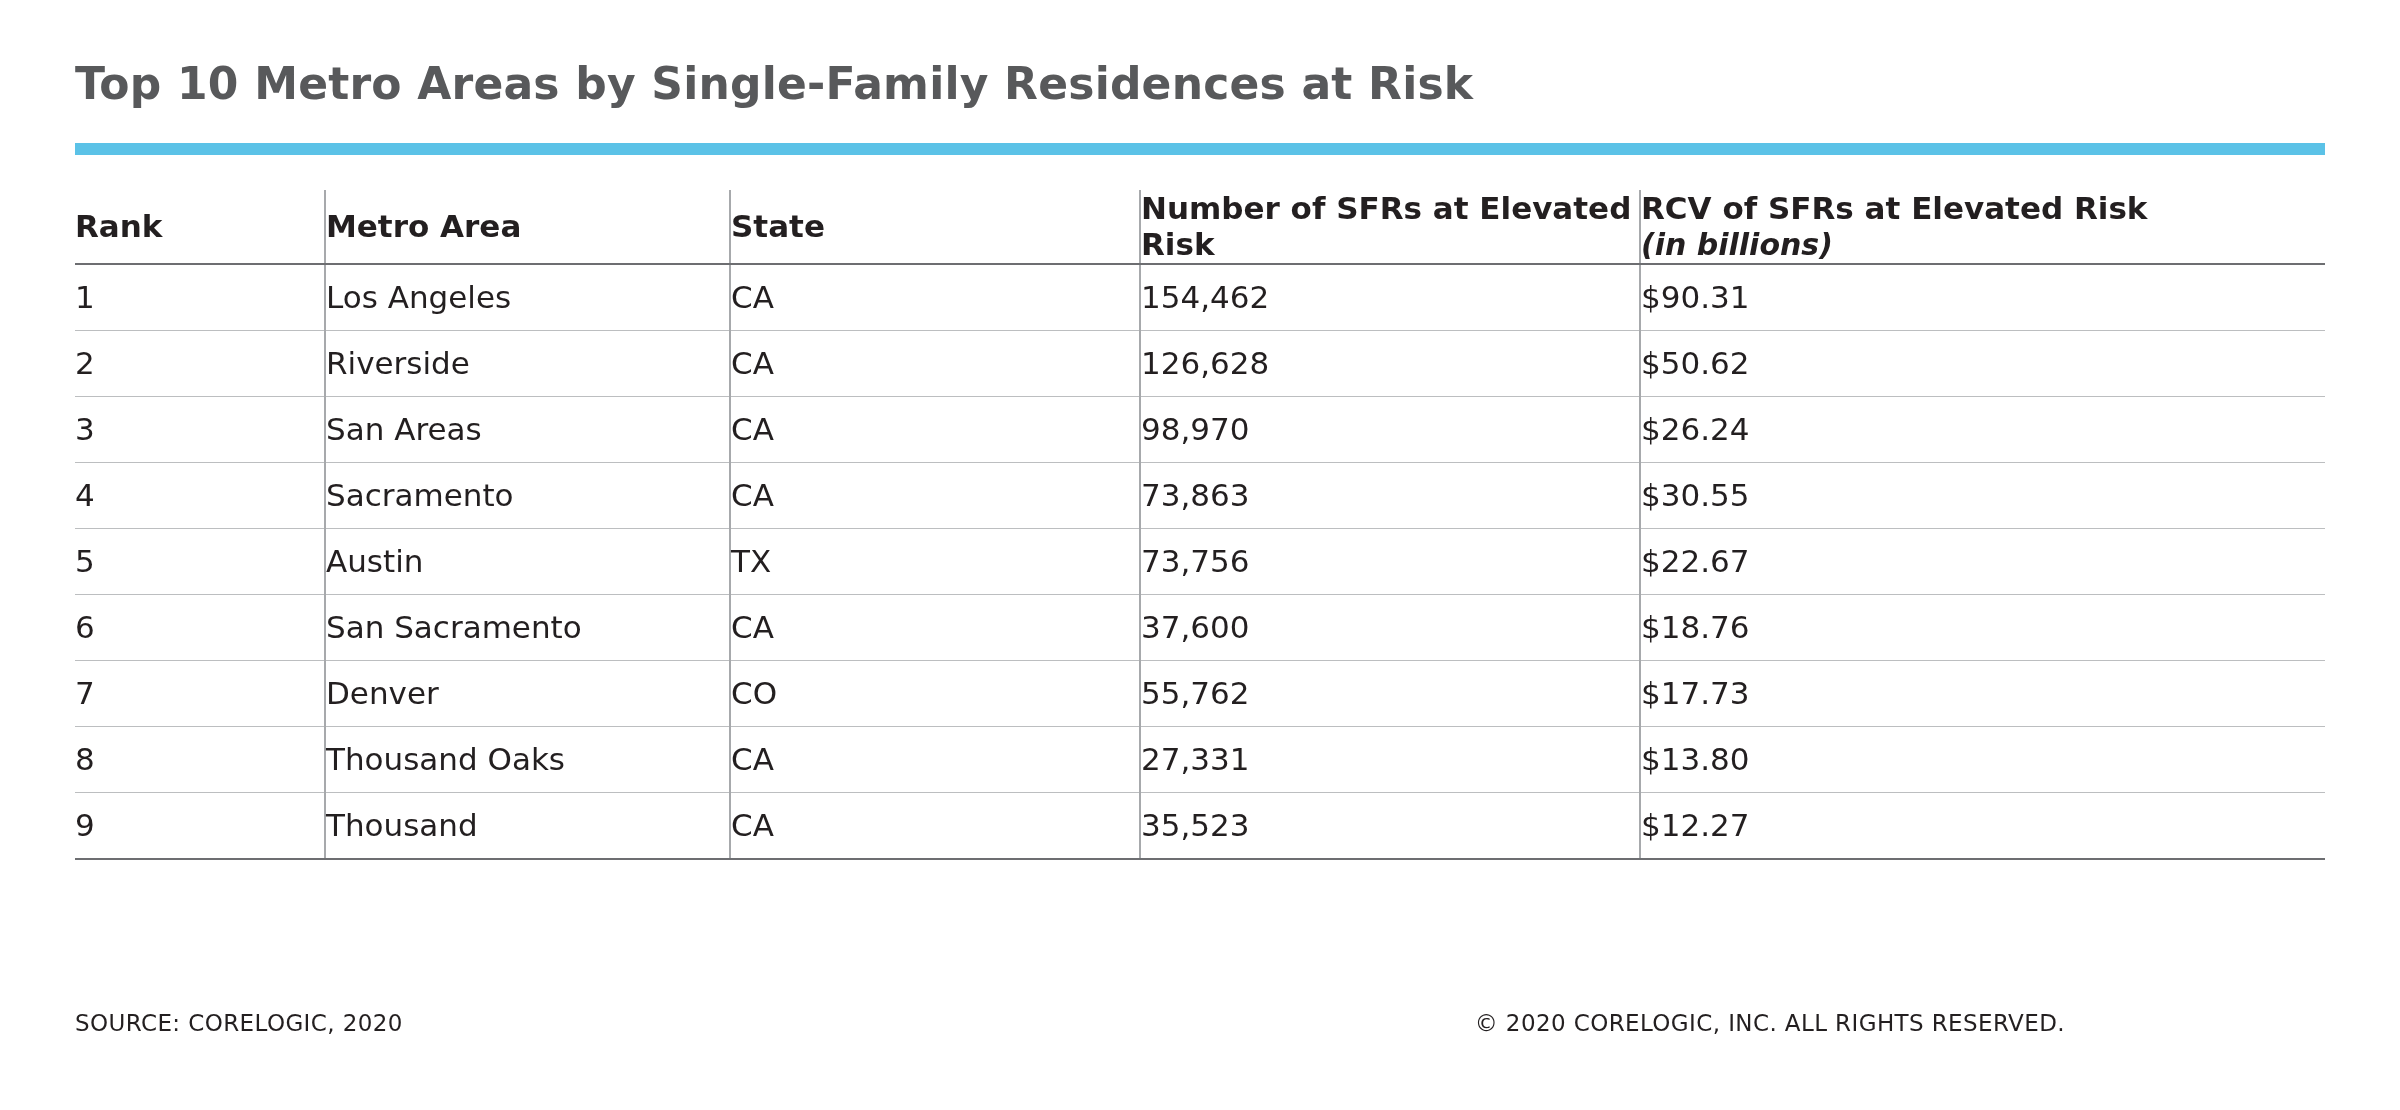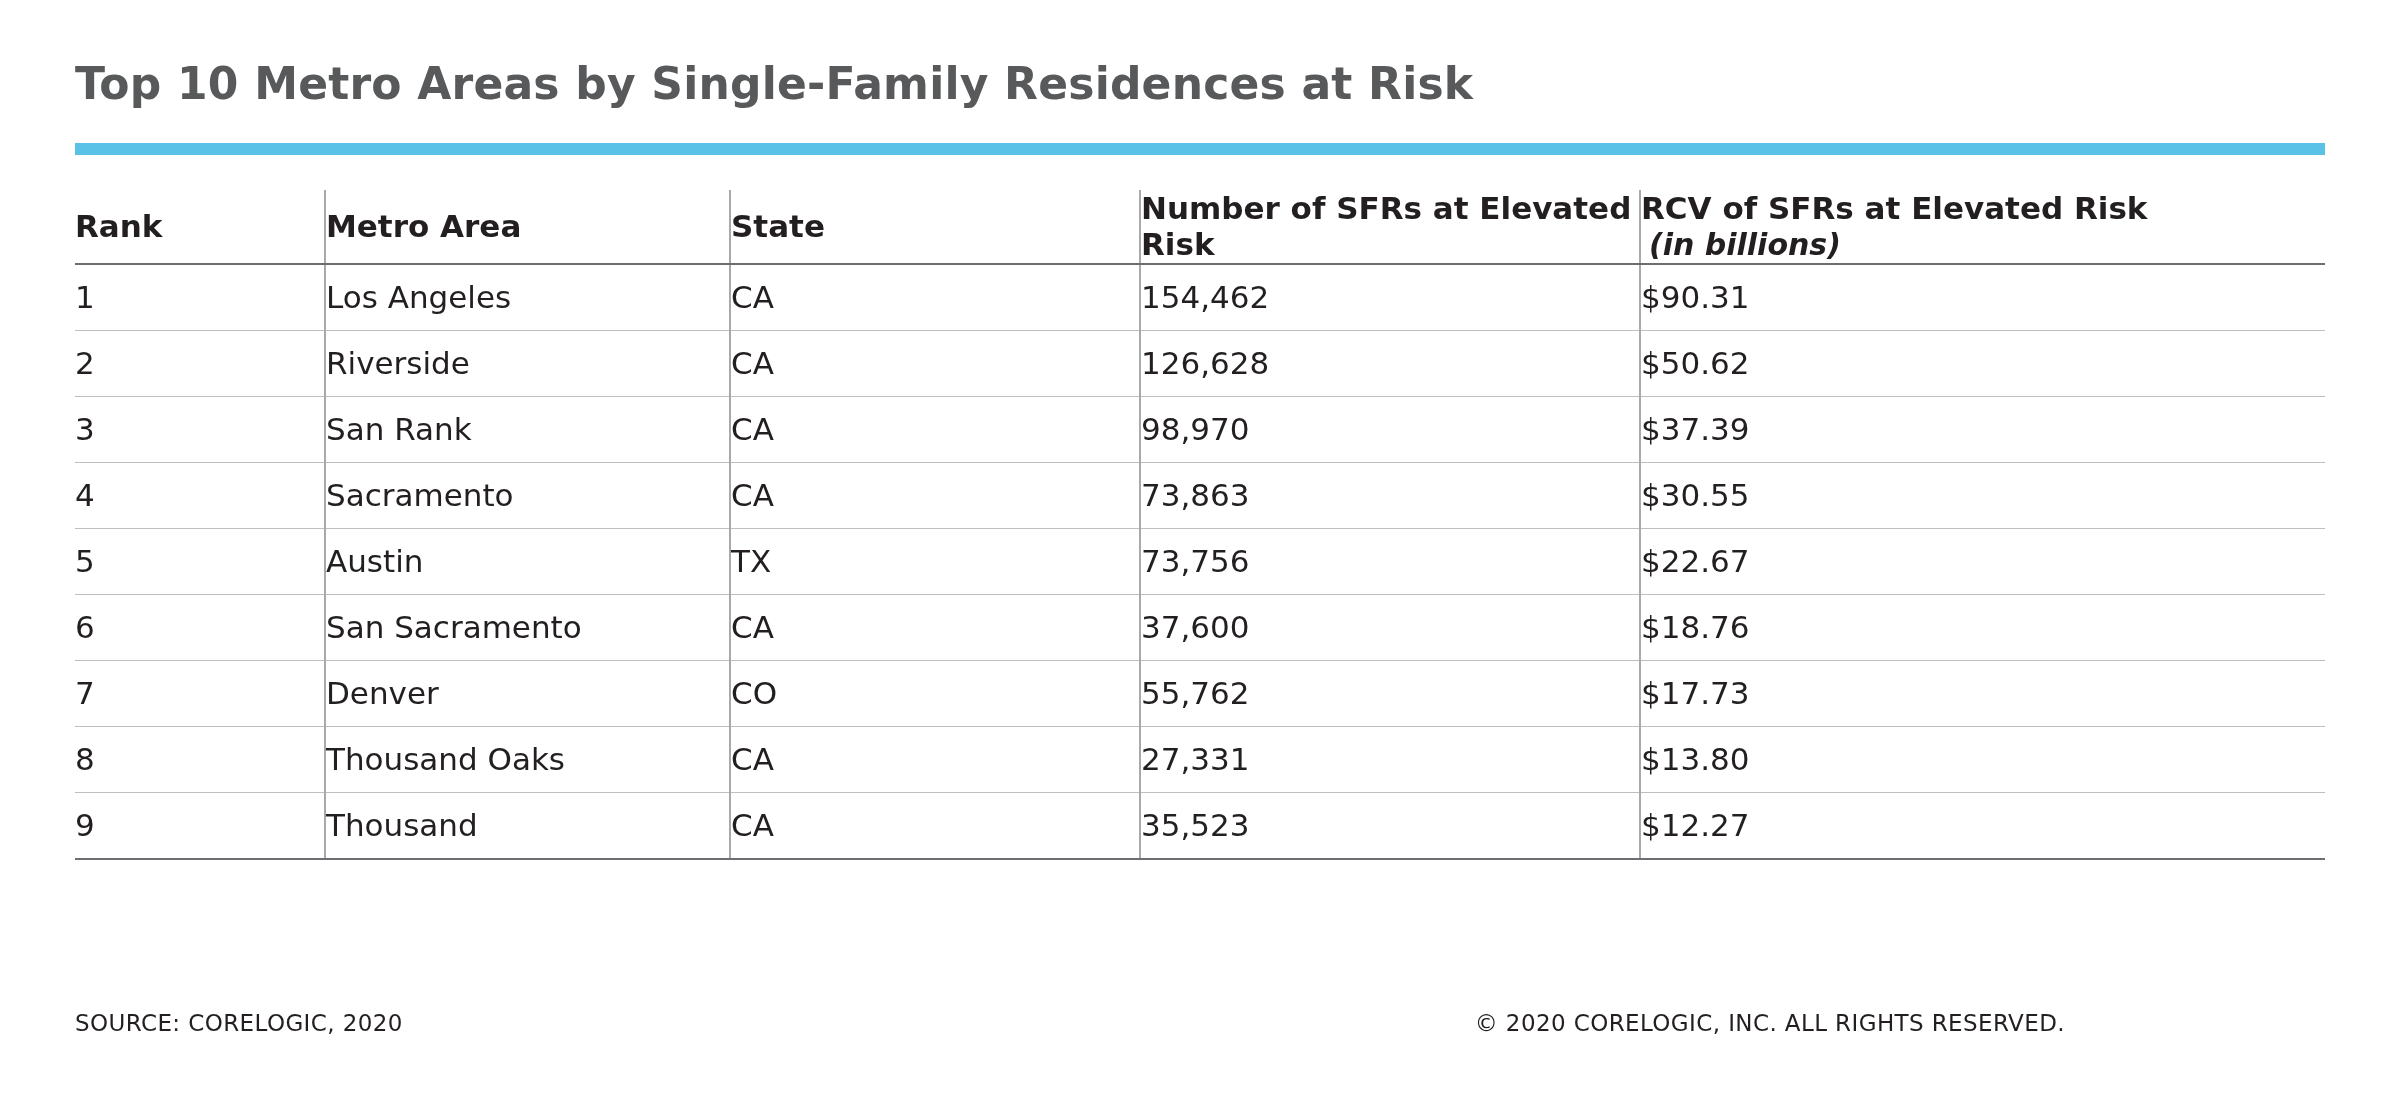--- a/index.html
+++ b/index.html
@@ -53,21 +53,20 @@
     padding: 6px 0 22px 0;
     vertical-align: bottom;
     line-height: 1.18;
     border-bottom: 2px solid #6d6e71;
   }
   thead th .sub {
     display: block;
     font-style: italic;
     font-weight: bold;
     font-size: 30px;
-    padding-left: 8px;
   }
   .cell-pad-rank { padding-left: 38px; }
   .cell-pad { padding-left: 38px; }
   tbody td {
     font-size: 31px;
     color: #231f20;
     height: 65px;
     border-bottom: 1.5px solid #bcbec0;
     line-height: 1.2;
   }
@@ -140,24 +139,24 @@
         </tr>
         <tr>
           <td class="cell-pad-rank">2</td>
           <td class="vsep cell-pad">Riverside</td>
           <td class="vsep cell-pad">CA</td>
           <td class="vsep cell-pad">126,628</td>
           <td class="vsep cell-pad">$50.62</td>
         </tr>
         <tr>
           <td class="cell-pad-rank">3</td>
-          <td class="vsep cell-pad">San Rank</td>
+          <td class="vsep cell-pad">San Areas</td>
           <td class="vsep cell-pad">CA</td>
           <td class="vsep cell-pad">98,970</td>
-          <td class="vsep cell-pad">$37.39</td>
+          <td class="vsep cell-pad">$26.24</td>
         </tr>
         <tr>
           <td class="cell-pad-rank">4</td>
           <td class="vsep cell-pad">Sacramento</td>
           <td class="vsep cell-pad">CA</td>
           <td class="vsep cell-pad">73,863</td>
           <td class="vsep cell-pad">$30.55</td>
         </tr>
         <tr>
           <td class="cell-pad-rank">5</td>

